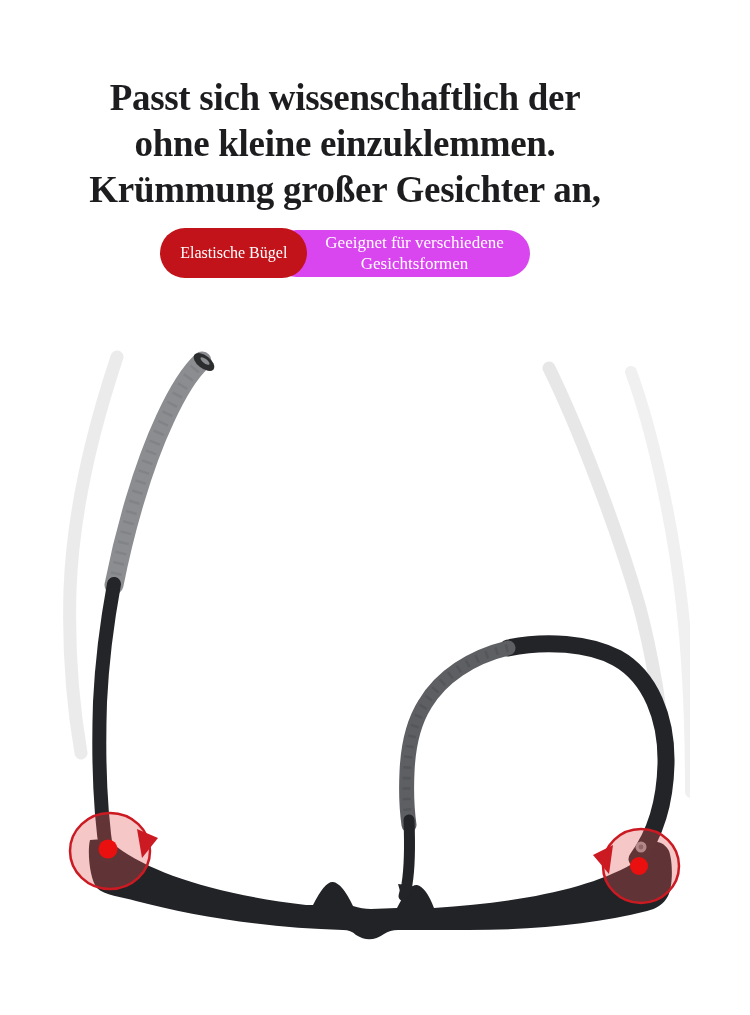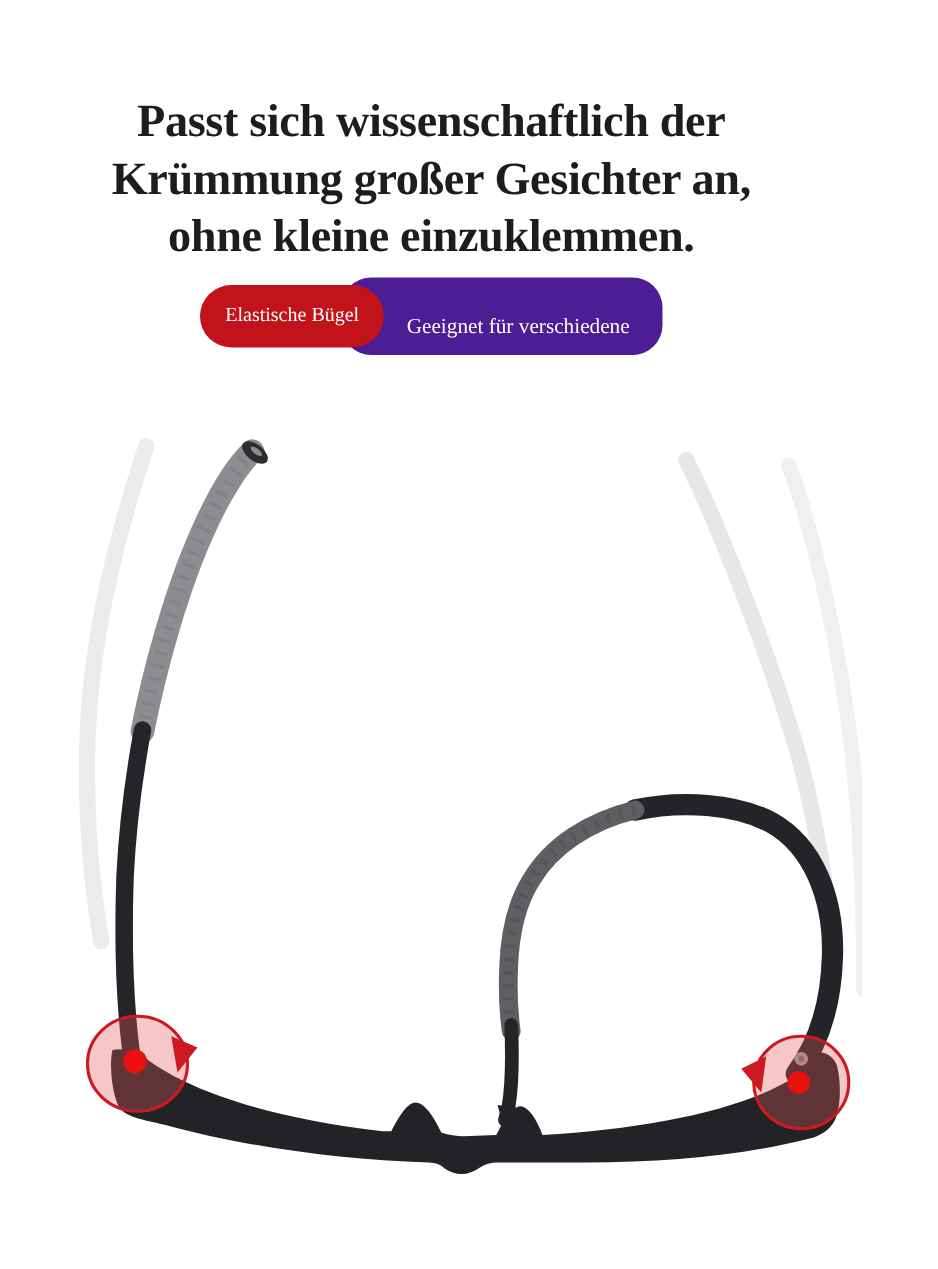--- a/index.html
+++ b/index.html
@@ -47,25 +47,25 @@
     line-height: 50px;
     border-radius: 25px;
     padding: 0 20px;
     font-size: 16px;
     white-space: nowrap;
   }
   .badge-secondary {
     position: relative;
     z-index: 1;
     margin-left: -34px;
-    background: #4c1d95;
+    background: #d946ef;
     color: #ffffff;
     height: 47px;
     border-radius: 24px;
-    padding: 15px 26px 0 52px;
+    padding: 0 26px 0 52px;
     font-size: 17px;
     line-height: 21px;
     display: flex;
     flex-direction: column;
     justify-content: center;
     text-align: center;
     white-space: nowrap;
   }
   .glasses-figure {
     position: absolute;
@@ -75,28 +75,29 @@
     height: 695px;
   }
 </style>
 </head>
 <body>
 
 <div class="stage">
 
   <h1 class="headline">
     <span>Passt sich wissenschaftlich der</span>
+    <span>ohne kleine einzuklemmen.</span>
     <span>Krümmung großer Gesichter an,</span>
-    <span>ohne kleine einzuklemmen.</span>
   </h1>
 
   <div class="feature-badges">
     <div class="badge-primary">Elastische Bügel</div>
     <div class="badge-secondary">
       <span>Geeignet für verschiedene</span>
+      <span>Gesichtsformen</span>
     </div>
   </div>
 
   <svg class="glasses-figure" viewBox="0 320 750 695" width="750" height="695" xmlns="http://www.w3.org/2000/svg">
 
     <path d="M117,357 C96,420 73,505 70,590 C68,655 74,712 81,753" fill="none" stroke="#dedee0" stroke-width="13" stroke-linecap="round" opacity="0.6"></path>
     <path d="M549,368 C577,425 616,525 639,605 C652,652 662,715 667,762" fill="none" stroke="#d4d4d6" stroke-width="13" stroke-linecap="round" opacity="0.55"></path>
     <path d="M631,372 C653,432 673,525 682,605 C688,658 691,728 691,792" fill="none" stroke="#e6e6e8" stroke-width="12" stroke-linecap="round" opacity="0.6"></path>
 
     <path fill="#222327" d="M90,840

